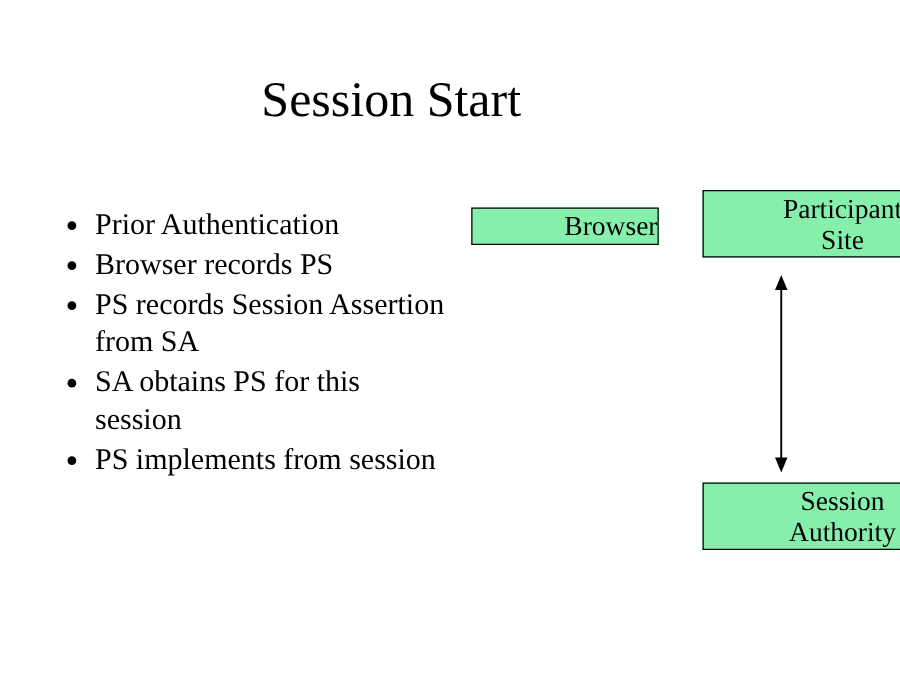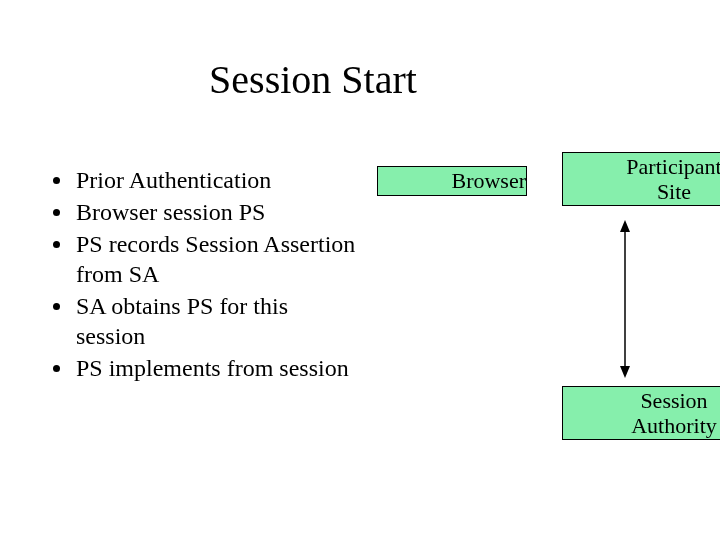--- a/index.html
+++ b/index.html
@@ -83,21 +83,21 @@
 </head>
 <body>
 
 <div class="slide">
 
   <div class="title">Session Start</div>
 
   <div class="bullets">
     <ul>
       <li>Prior Authentication</li>
-      <li>Browser session PS</li>
+      <li>Browser records PS</li>
       <li>PS records Session Assertion from SA</li>
       <li>SA obtains PS for this session</li>
       <li>PS implements from session</li>
     </ul>
   </div>
 
   <div class="box box-browser">
     <span>Browser</span>
   </div>
 

